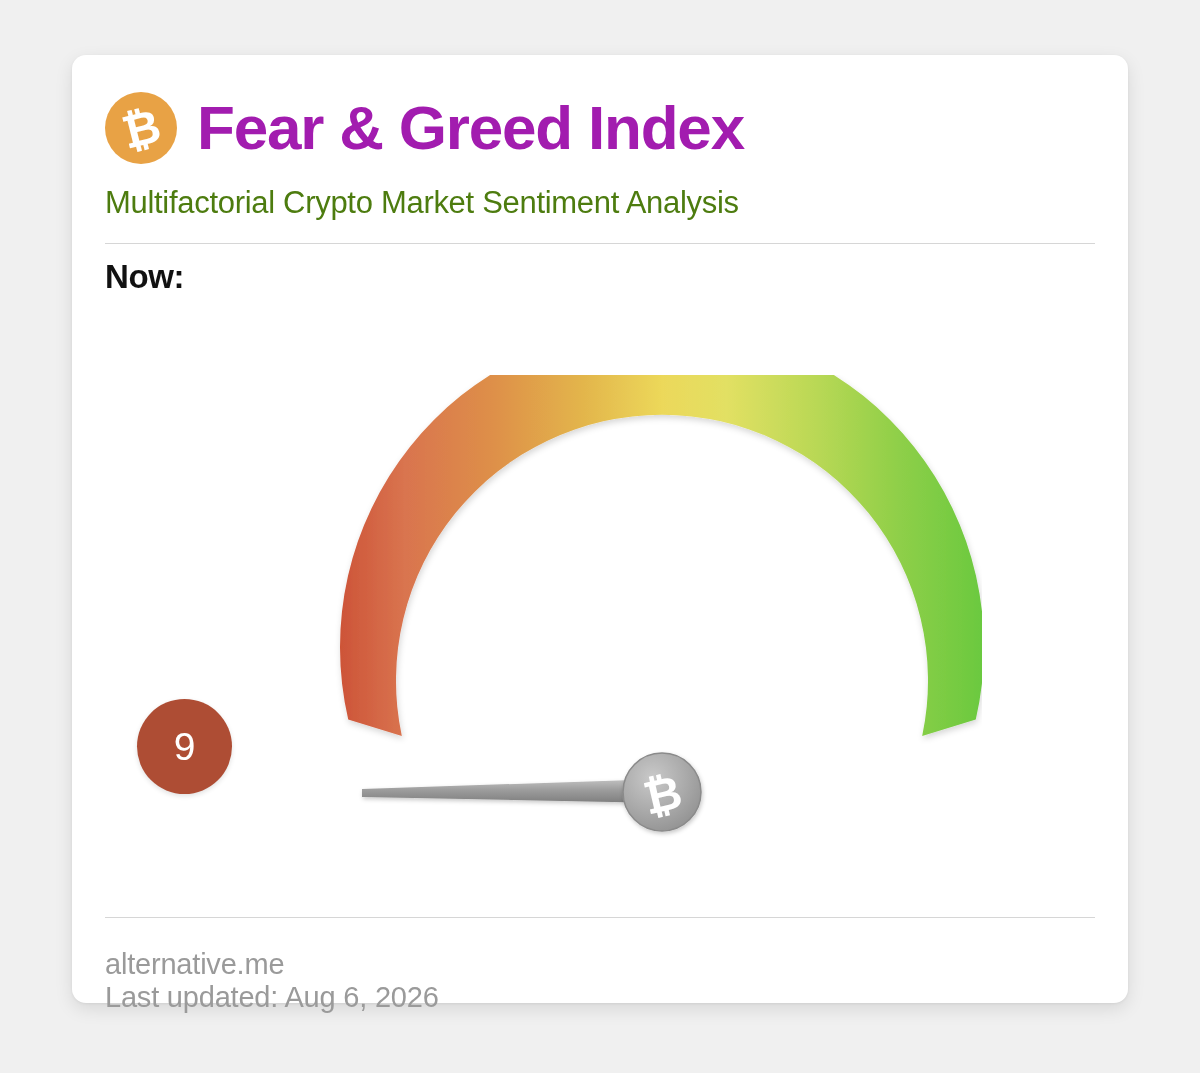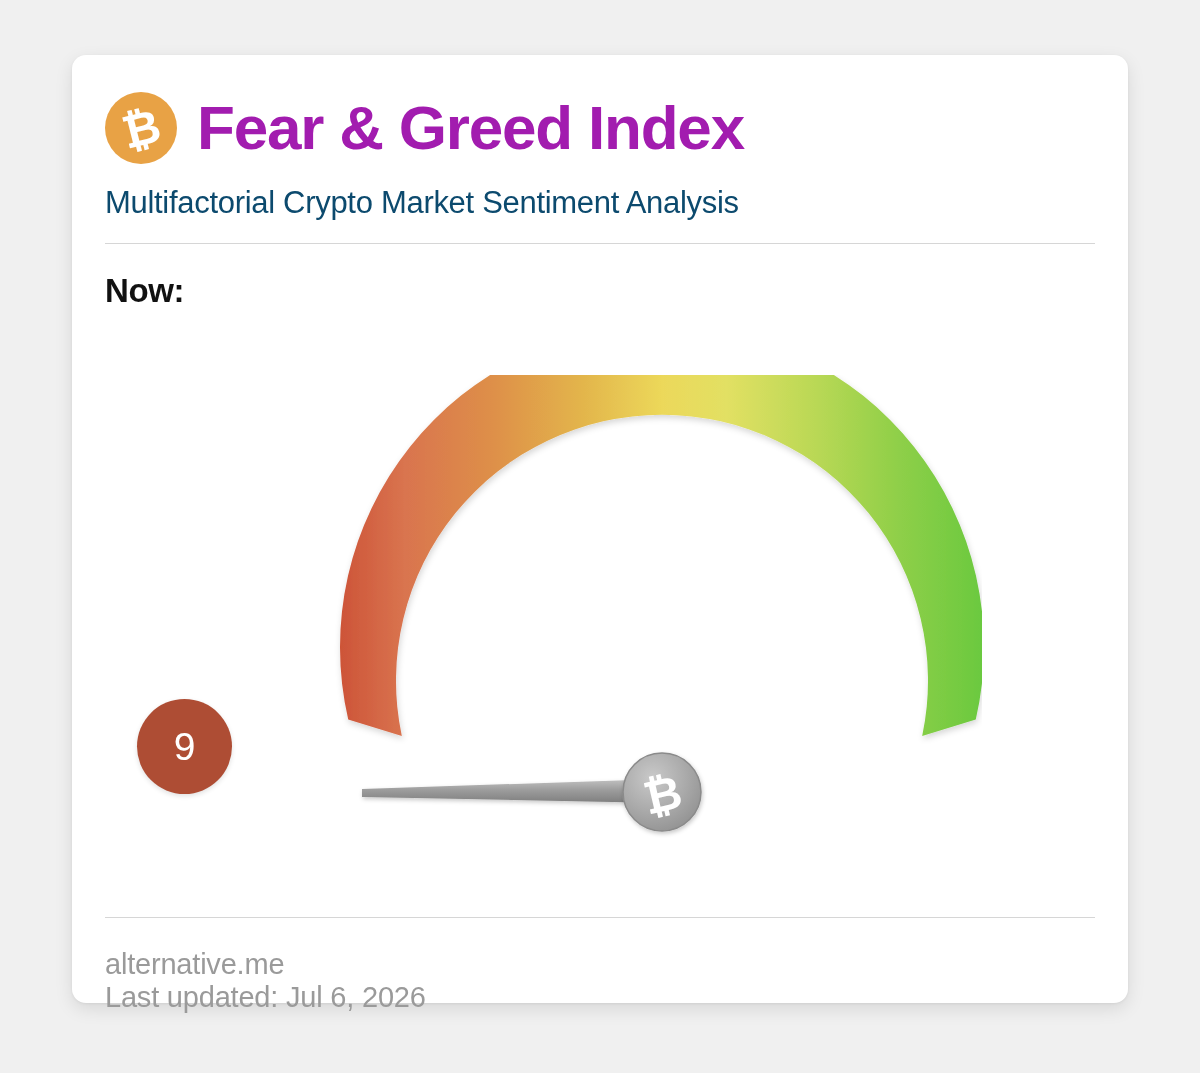--- a/index.html
+++ b/index.html
@@ -62,40 +62,40 @@
     letter-spacing: -1.2px;
     line-height: 1;
     white-space: nowrap;
   }
 
   .subtitle {
     position: absolute;
     left: 33px;
     top: 130px;
     font-size: 31px;
-    color: #0c4a6e;
+    color: #4d7c0f;
     letter-spacing: -0.3px;
     white-space: nowrap;
   }
 
   .divider {
     position: absolute;
     left: 33px;
     width: 990px;
     height: 1px;
     background: #d6d6d6;
   }
   .divider-top { top: 188px; }
   .divider-bottom { top: 862px; }
 
   
   .status-block {
     position: absolute;
     left: 33px;
-    top: 218px;
+    top: 204px;
   }
   .status-now {
     font-size: 33px;
     font-weight: bold;
     color: #111111;
     letter-spacing: -0.4px;
     line-height: 1.12;
   }
   .status-value {
     font-size: 35px;
@@ -250,17 +250,17 @@
             <text x="440" y="436" text-anchor="middle" font-family="'Liberation Sans', sans-serif" font-size="46" font-weight="bold" fill="#ffffff">₿</text>
           </g>
         </g>
       </svg>
     </div>
 
     <div class="divider divider-bottom"></div>
 
     <div class="footer">
       <div class="footer-left">alternative.me</div>
-      <div class="footer-right">Last updated: Jul 6, 2026</div>
+      <div class="footer-right">Last updated: Aug 6, 2026</div>
     </div>
 
   </div>
 </div>
 
 </body></html>

